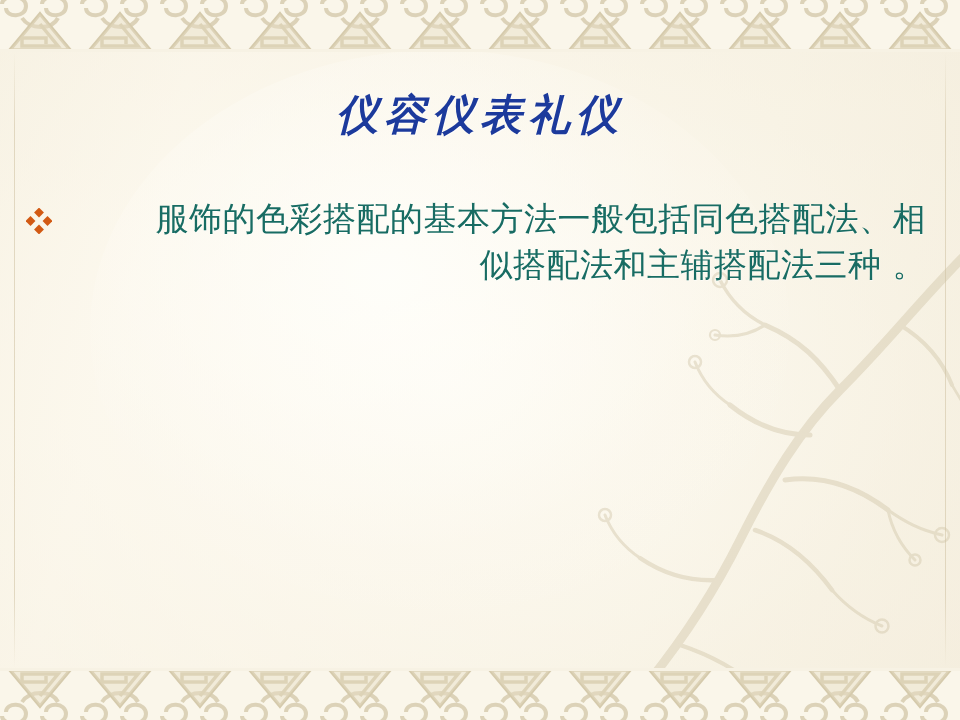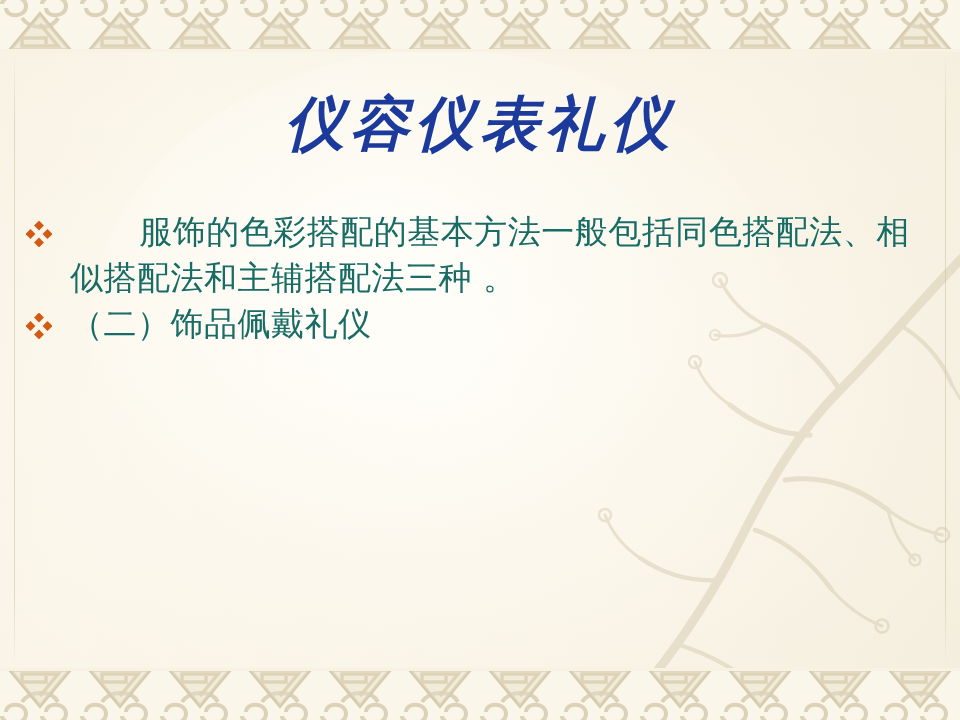--- a/index.html
+++ b/index.html
@@ -76,36 +76,37 @@
   .edge-right { right: 14px; }
 
   
   .title {
     position: absolute;
     left: 0;
     right: 0;
     top: 93px;
     text-align: center;
     font-family: "DejaVu Serif", "Liberation Serif", serif;
-    font-size: 59px;
+    font-size: 42px;
     line-height: 1.05;
     font-weight: 700;
     font-style: italic;
     letter-spacing: 6px;
     color: #1C3A9C;
     text-shadow: 1px 1px 0 rgba(255,255,255,0.55);
     white-space: nowrap;
   }
 
   
   .body {
     position: absolute;
     left: 26px;
-    top: 209px;
+    top: 196px;
     width: 900px;
+    text-align: right;
   }
   .bullet-row {
     display: flex;
     align-items: flex-start;
     margin-bottom: 0px;
   }
   .bullet-mark {
     flex: 0 0 auto;
     width: 44px;
     padding-top: 12px;
@@ -227,29 +228,16 @@
             <rect x="1" y="9.5" width="7" height="7" transform="rotate(45 4.5 13)"></rect>
             <rect x="18" y="9.5" width="7" height="7" transform="rotate(45 21.5 13)"></rect>
             <rect x="9.5" y="18" width="7" height="7" transform="rotate(45 13 21.5)"></rect>
           </g>
         </svg>
       </span>
       <span class="bullet-text indent-2em">服饰的色彩搭配的基本方法一般包括同色搭配法、相似搭配法和主辅搭配法三种 。</span>
     </div>
 
 
-    <div class="bullet-row">
-      <span class="bullet-mark">
-        <svg width="26" height="26" viewBox="0 0 26 26" xmlns="http://www.w3.org/2000/svg">
-          <g fill="#D25A14">
-            <rect x="9.5" y="1" width="7" height="7" transform="rotate(45 13 4.5)"></rect>
-            <rect x="1" y="9.5" width="7" height="7" transform="rotate(45 4.5 13)"></rect>
-            <rect x="18" y="9.5" width="7" height="7" transform="rotate(45 21.5 13)"></rect>
-            <rect x="9.5" y="18" width="7" height="7" transform="rotate(45 13 21.5)"></rect>
-          </g>
-        </svg>
-      </span>
-      <span class="bullet-text indent-0">（二）饰品佩戴礼仪</span>
-    </div>
 
 
   </div>
 </div>
 
 </body></html>

